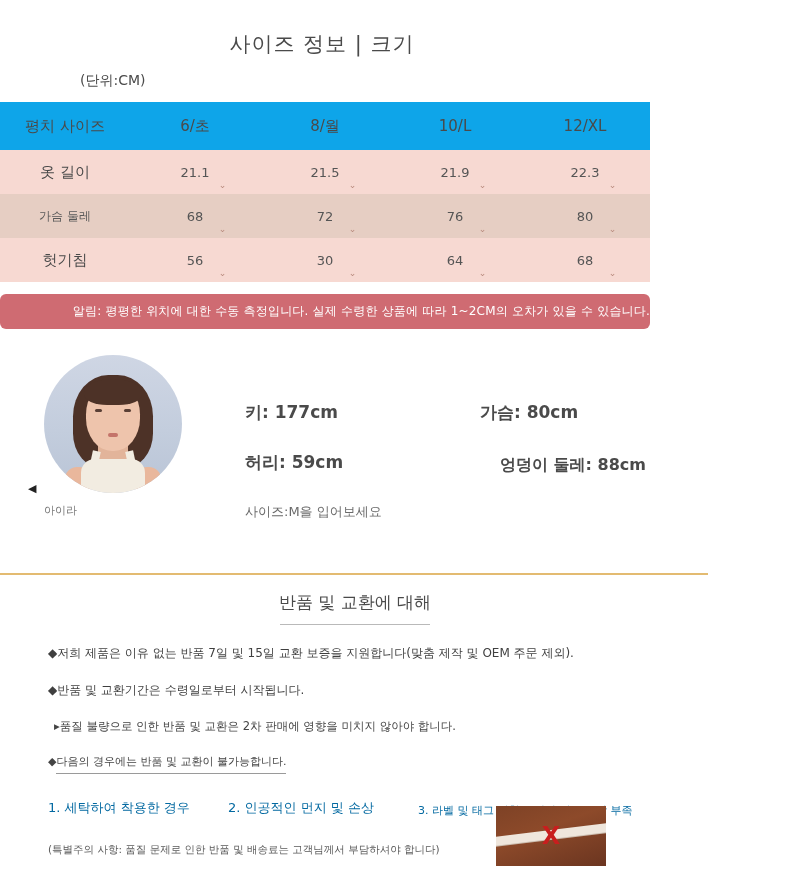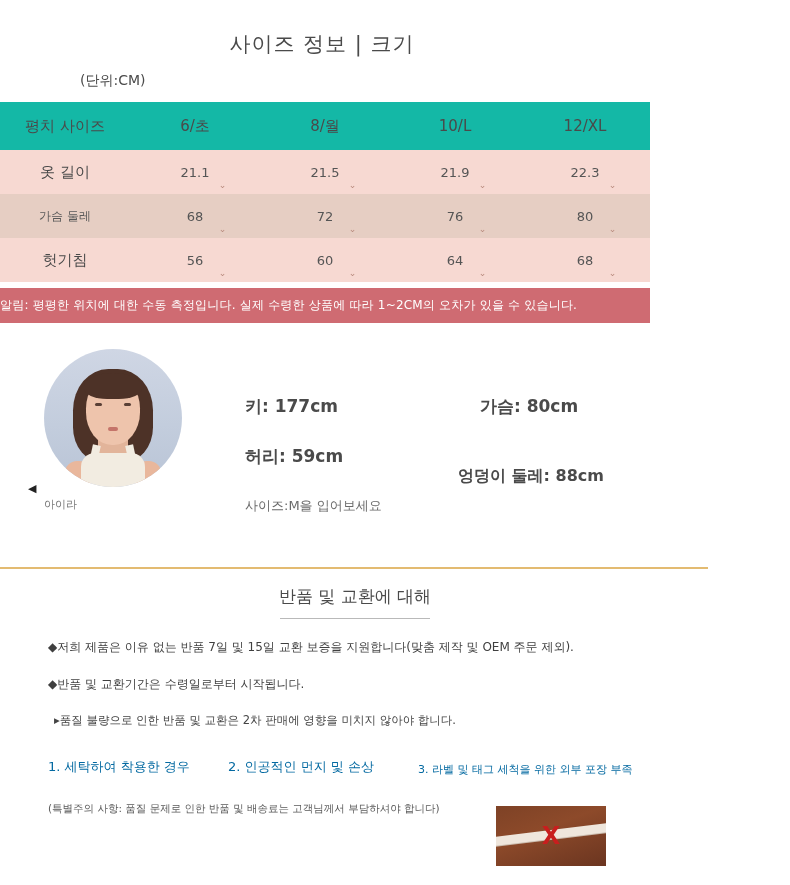--- a/index.html
+++ b/index.html
@@ -44,21 +44,21 @@
     table-layout: fixed;
   }
   .size-table td {
     text-align: center;
     height: 42px;
     font-size: 13px;
     color: #555;
     position: relative;
   }
   .size-table tr.head td {
-    background: #14b8a6;
+    background: #0ea5e9;
     font-size: 15px;
     color: #4a4a4a;
     height: 46px;
   }
   .size-table tr.row-a td { background: #f7d9d2; }
   .size-table tr.row-b td { background: #e6cec3; }
   .size-table td.label {
     font-size: 15px;
     color: #4a4a4a;
   }
@@ -66,27 +66,28 @@
   .size-table td .tick {
     position: absolute;
     right: 26%;
     bottom: 4px;
     font-size: 9px;
     color: #b88a7d;
   }
 
   .notice {
     width: 650px;
-    margin: 6px auto 0 auto;
+    margin: 12px auto 0 auto;
     background: #cf6b72;
     color: #ffffff;
     font-size: 12px;
-    text-align: left;
+    text-align: right;
     padding: 9px 0;
     letter-spacing: 0.2px;
+    border-radius: 6px;
   }
 
   
   .model-block {
     position: relative;
     width: 650px;
     margin: 26px auto 0 auto;
     height: 190px;
   }
   .avatar-wrap {
@@ -200,21 +201,21 @@
 
   .measure {
     position: absolute;
     font-size: 17px;
     color: #4a4a4a;
     font-weight: bold;
   }
   .m-height { left: 245px; top: 46px; }
   .m-bust   { left: 480px; top: 46px; }
   .m-waist  { left: 245px; top: 96px; }
-  .m-hip    { left: 458px; top: 100px; font-size: 16px; margin-top: 17px; }
+  .m-hip    { left: 500px; top: 100px; font-size: 16px; }
   .m-note {
     position: absolute;
     left: 245px;
     top: 148px;
     font-size: 13px;
     color: #6a6a6a;
   }
 
   
   .divider {
@@ -349,21 +350,21 @@
     <tr class="row-b">
       <td class="label">가슴 둘레</td>
       <td><span>68</span><span class="tick">⌄</span></td>
       <td><span>72</span><span class="tick">⌄</span></td>
       <td><span>76</span><span class="tick">⌄</span></td>
       <td><span>80</span><span class="tick">⌄</span></td>
     </tr>
     <tr class="row-a">
       <td class="label">헛기침</td>
       <td><span>56</span><span class="tick">⌄</span></td>
-      <td><span>60</span><span class="tick">⌄</span></td>
+      <td><span>30</span><span class="tick">⌄</span></td>
       <td><span>64</span><span class="tick">⌄</span></td>
       <td><span>68</span><span class="tick">⌄</span></td>
     </tr>
   </tbody>
     </table>
 
   <div class="notice">알림: 평평한 위치에 대한 수동 측정입니다. 실제 수령한 상품에 따라 1~2CM의 오차가 있을 수 있습니다.</div>
 
   <div class="model-block">
     <div class="avatar-wrap">
@@ -393,20 +394,23 @@
 
   <div class="divider"></div>
 
   <div class="policy">
     <div class="policy-title">반품 및 교환에 대해</div>
     <div class="policy-underline"></div>
 
     <div class="policy-line">◆저희 제품은 이유 없는 반품 7일 및 15일 교환 보증을 지원합니다(맞춤 제작 및 OEM 주문 제외).</div>
     <div class="policy-line">◆반품 및 교환기간은 수령일로부터 시작됩니다.</div>
     <div class="policy-line small">▸품질 불량으로 인한 반품 및 교환은 2차 판매에 영향을 미치지 않아야 합니다.</div>
+    <div class="policy-line tiny">
+      <span class="policy-sub">◆다음의 경우에는 반품 및 교환이 불가능합니다.</span>
+    </div>
 
     <div class="cases">
       <div class="case case1">1. 세탁하여 착용한 경우</div>
       <div class="case case2">2. 인공적인 먼지 및 손상</div>
       <div class="case case3">3. 라벨 및 태그 세척을 위한 외부 포장 부족</div>
       <div class="footnote">(특별주의 사항: 품질 문제로 인한 반품 및 배송료는 고객님께서 부담하셔야 합니다)</div>
     </div>
   </div>
 
   <div class="arrow-left">◀</div>

